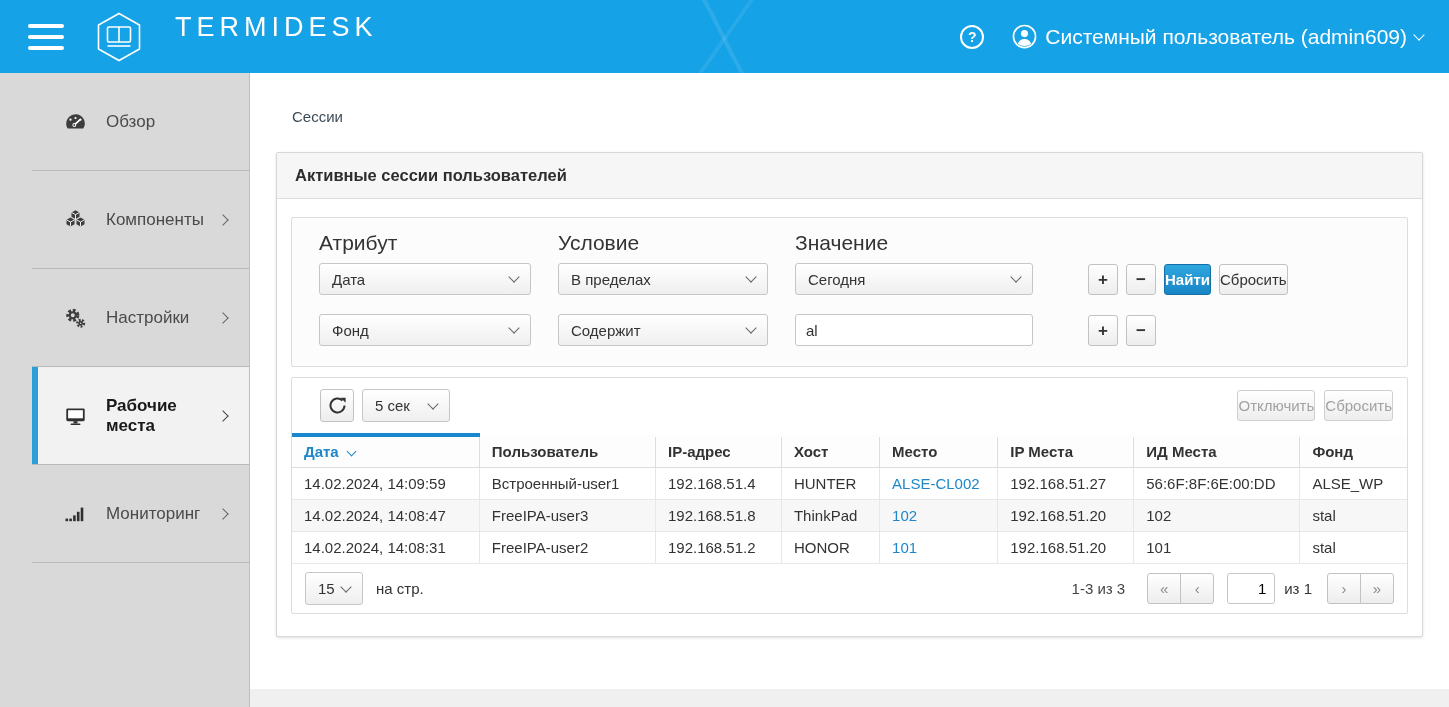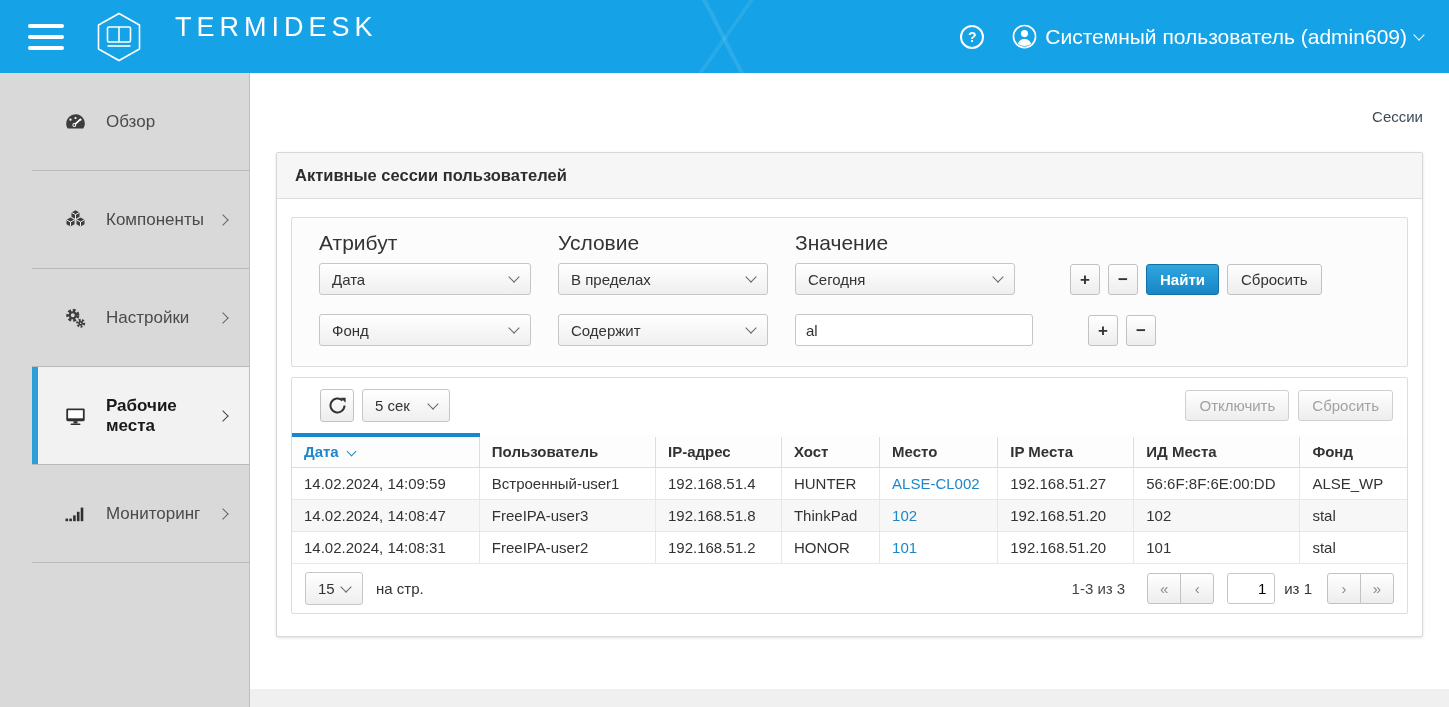--- a/index.html
+++ b/index.html
@@ -54,47 +54,47 @@
   .nav-icon { width:27px; margin-right:17px; display:flex; align-items:center; justify-content:center; flex:none; }
   .nav-label { font-size:17px; color:#4a4a4a; flex:1; }
   .nav-chevron { margin-left:8px; }
   .nav-item.active { background:#f2f2f2; }
   .nav-item.active::before { content:""; position:absolute; left:0; top:0; bottom:0; width:6px; background:#2d9fd8; }
   .nav-item.active .nav-label { color:#191919; font-weight:700; }
   .nav-item.active .nav-chevron { border-color:#444; }
 
   
   .main { flex:1; padding:0 26px; background:linear-gradient(#ffffff 0,#ffffff 616px,#f0f0f0 616px); }
-  .breadcrumb { margin:35px 0 0 16px; font-size:15px; color:#3d4a55;text-align:right; }
+  .breadcrumb { margin:35px 0 0 16px; font-size:15px; color:#3d4a55; }
 
   .panel { margin-top:27px; background:#fff; border:1px solid #d7d7d7; border-radius:2px; box-shadow:0 1px 3px rgba(0,0,0,.12); }
   .panel-header { background:#f6f6f6; border-bottom:1px solid #ddd; padding:13px 18px; font-size:16.5px; font-weight:700; color:#2d2d2d; }
   .panel-body { padding:18px 14px 22px; }
 
   
   .filter-box { border:1px solid #ddd; background:#fcfcfc; border-radius:2px; padding:13px 20px 20px 27px; }
   .filter-row { display:flex; align-items:flex-end; }
   .filter-row + .filter-row { margin-top:19px; }
   .field { margin-right:27px; }
   .field-label { font-size:21px; color:#333; margin-bottom:8px; }
   .select {
     height:32px; border:1px solid #c6c6c6; border-radius:3px;
     background:linear-gradient(#ffffff,#efefef);
     display:flex; align-items:center; justify-content:space-between;
     padding:0 12px; font-size:15px; color:#333; cursor:pointer;
   }
-  .w-att { width:212px; } .w-cond { width:210px; } .w-val { width:220px; }
+  .w-att { width:212px; } .w-cond { width:210px; } .w-val { width:238px; }
   .text-input {
     width:238px; height:32px; border:1px solid #c6c6c6; border-radius:3px;
     padding:0 10px; font-size:15px; color:#333; font-family:inherit; background:#fff;
   }
   .btn {
     height:31px; border:1px solid #c2c2c2; border-radius:3px;
     background:linear-gradient(#ffffff,#ededed);
-    font-size:15px; color:#333; padding:0 13px; cursor:pointer; font-family:inherit;
+    font-size:15px; color:#333; padding:0 0; cursor:pointer; font-family:inherit;
   }
   .btn-sq { width:30px; padding:0; font-weight:700; font-size:17px; line-height:1; }
   .btn-primary { background:linear-gradient(#2fa6de,#1886c6); border-color:#1371a8; color:#fff; font-weight:700; }
   .btn-disabled { color:#a2a2a2; border-color:#cfcfcf; cursor:default; }
   .row-actions { display:flex; gap:8px; margin-left:28px; align-items:center; }
 
   
   .table-box { border:1px solid #ddd; border-radius:2px; margin-top:10px; background:#fff; }
   .tbl-toolbar { display:flex; align-items:center; padding:11px 14px 11px 28px; }
   .btn-refresh { width:34px; height:33px; padding:0; display:flex; align-items:center; justify-content:center; }

